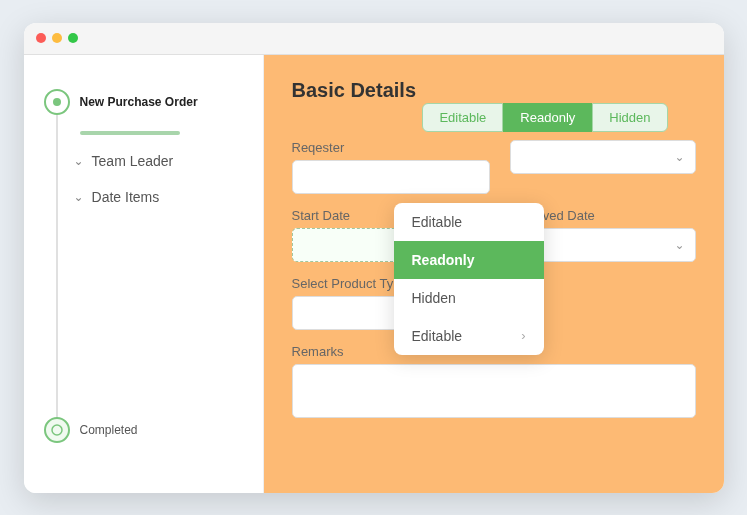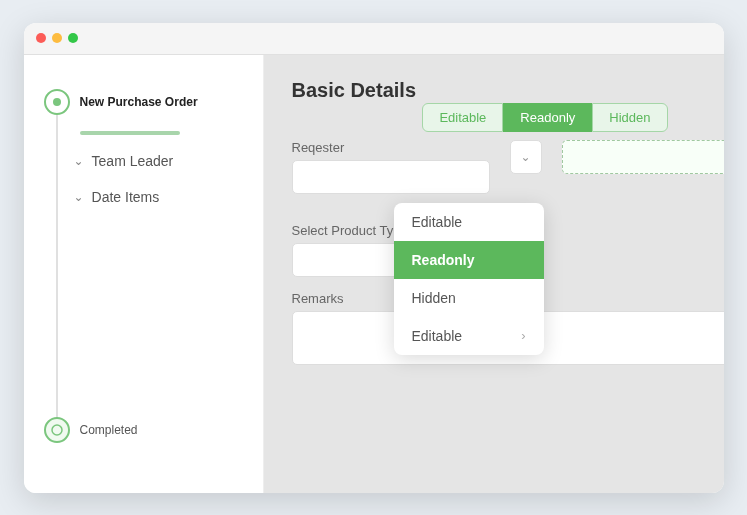--- a/index.html
+++ b/index.html
@@ -113,21 +113,21 @@
       left: 32px;
       width: 2px;
       background: #e0e0e0;
       top: 60px;
       bottom: 60px;
     }
     
     .main {
       flex: 1;
       padding: 24px 28px;
-      background: #e5e5e5;
+      background: #fdba74;
       overflow-y: auto;
       position: relative;
     }
     .main-title {
       font-size: 20px;
       font-weight: 700;
       color: #333;
       margin-bottom: 18px;
     }
     .toggle-group {
@@ -158,21 +158,21 @@
       color: #5cb85c;
       border-color: #a5d6a7;
     }
     .toggle-btn.hidden-active {
       background: #e8f5e9;
       color: #5cb85c;
       border-color: #a5d6a7;
     }
     .form-grid {
       display: grid;
-      grid-template-columns: 1fr 1fr 1fr 1fr;
+      grid-template-columns: 1fr 1fr;
       gap: 14px 20px;
     }
     .form-field {
       display: flex;
       flex-direction: column;
       gap: 5px;
     }
     .field-label {
       font-size: 13px;
       color: #666;
@@ -306,20 +306,21 @@
         </div>
 
         <div class="form-field">
           <div class="field-select">
             <span></span>
             <span class="arrow">⌄</span>
           </div>
         </div>
 
         <div class="form-field">
+          <label class="field-label">Start Date</label>
           <input class="field-input highlighted" type="text" value="" style="">
         </div>
 
         <div class="form-field">
           <label class="field-label">Received Date</label>
           <div class="field-select">
             <span></span>
             <span class="arrow">⌄</span>
           </div>
         </div>

